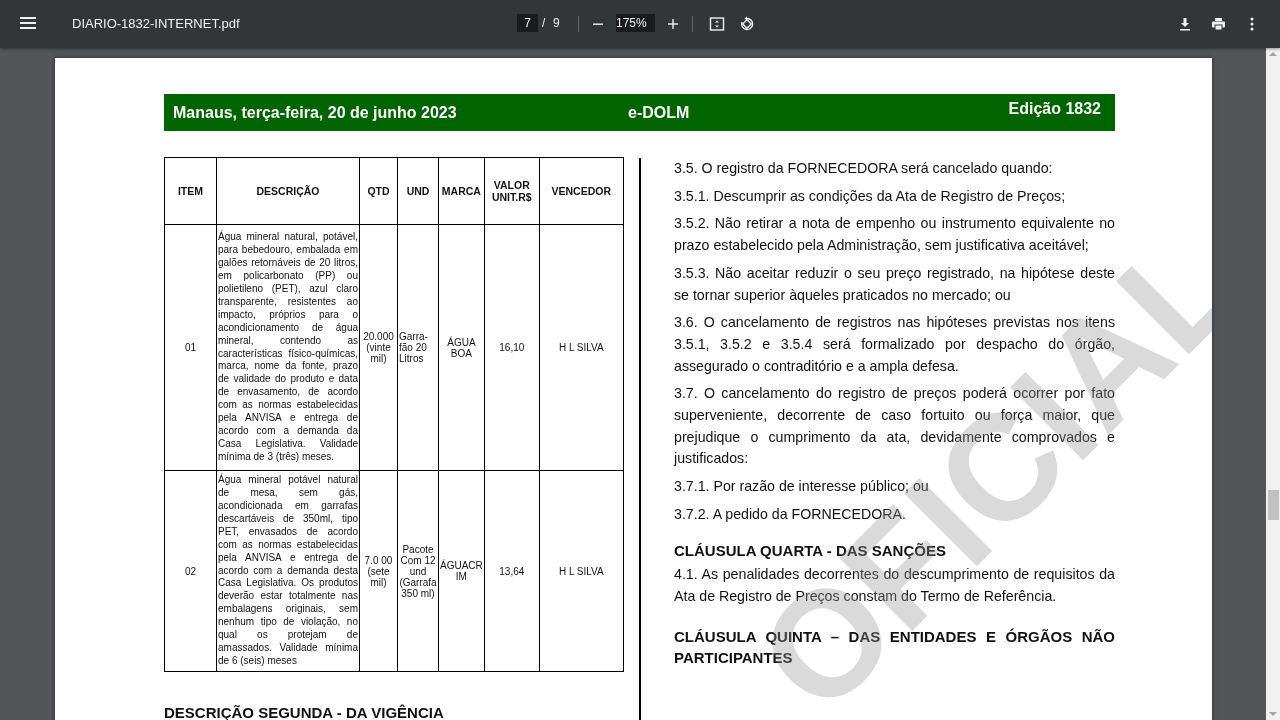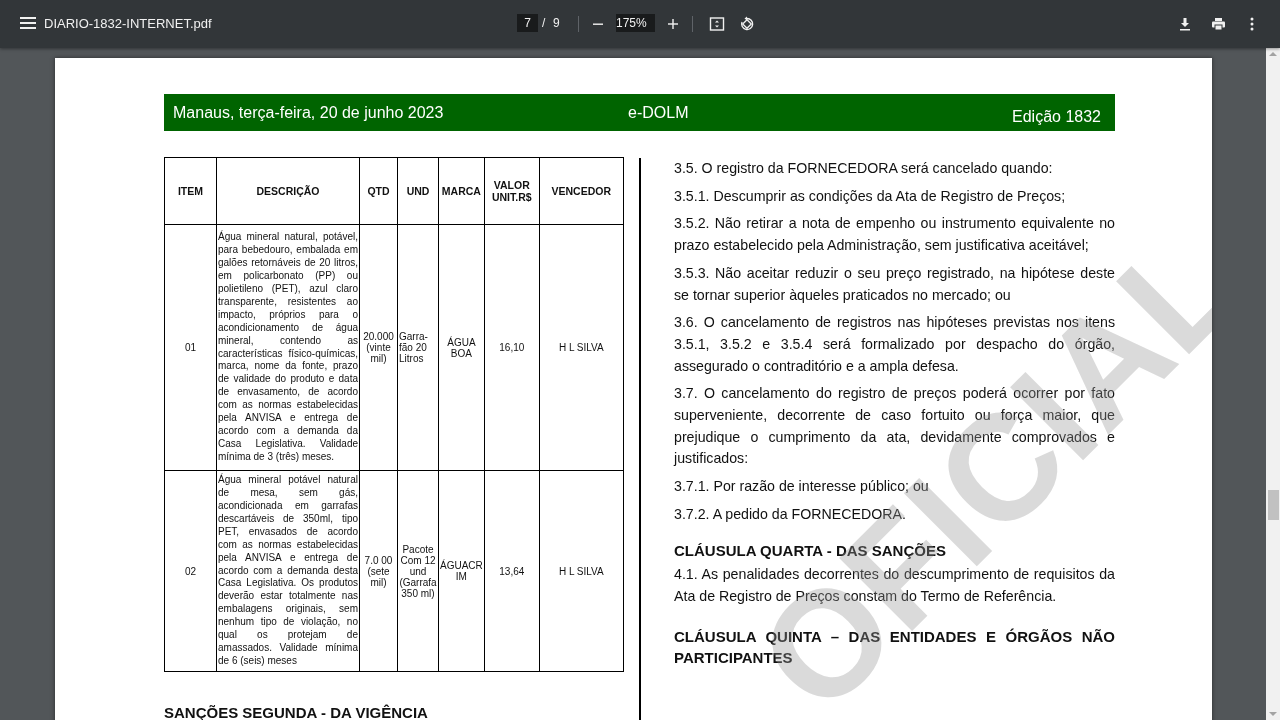--- a/index.html
+++ b/index.html
@@ -1,37 +1,37 @@
 <!DOCTYPE html>
 <html><head>
 <meta charset="utf-8">
 <style>
   * { box-sizing: border-box; margin: 0; padding: 0; }
   html, body { width: 1280px; height: 720px; overflow: hidden; background: #525659; font-family: "Liberation Sans", sans-serif; }
   .toolbar { position: absolute; left: 0; top: 0; width: 1280px; height: 48px; background: #323639; color: #f1f1f1; box-shadow: 0 1px 3px rgba(0,0,0,0.4); z-index: 5; }
   .tb-menu { position: absolute; left: 20px; top: 17px; width: 16px; height: 14px; cursor: pointer; }
   .tb-menu span { display: block; height: 2px; background: #f1f1f1; margin-bottom: 3px; }
-  .tb-title { position: absolute; left: 44px; top: 16px; font-size: 13px; color: #f1f1f1; }
+  .tb-title { position: absolute; left: 72px; top: 16px; font-size: 13px; color: #f1f1f1; }
   .tb-page { position: absolute; left: 517px; top: 14px; width: 21px; height: 18px; background: #191b1c; color: #f1f1f1; font-size: 12px; text-align: center; line-height: 18px; }
   .tb-sep-slash { position: absolute; left: 542px; top: 16px; font-size: 12px; color: #f1f1f1; }
   .tb-total { position: absolute; left: 553px; top: 16px; font-size: 12px; color: #f1f1f1; }
   .tb-divider { position: absolute; top: 16px; width: 1px; height: 16px; background: #5f6368; }
   .tb-btn { position: absolute; top: 12px; width: 24px; height: 24px; color: #f1f1f1; cursor: pointer; display: flex; align-items: center; justify-content: center; }
   .tb-zoom { position: absolute; left: 616px; top: 14px; width: 39px; height: 18px; background: #191b1c; color: #f1f1f1; font-size: 12px; line-height: 18px; }
   .viewer { position: absolute; left: 0; top: 48px; width: 1266px; height: 672px; background: #525659; overflow: hidden; }
   .page { position: absolute; left: 55px; top: 10px; width: 1157px; height: 700px; background: #fff; box-shadow: 0 0 4px rgba(0,0,0,0.5); overflow: hidden; }
   .scrollbar { position: absolute; left: 1266px; top: 48px; width: 14px; height: 672px; background: #f1f1f1; }
   .sb-up, .sb-down { position: absolute; left: 3px; width: 0; height: 0; border-left: 4px solid transparent; border-right: 4px solid transparent; }
   .sb-up { top: 4px; border-bottom: 4px solid #a3a3a3; }
   .sb-down { bottom: 4px; border-top: 4px solid #a3a3a3; }
   .sb-thumb { position: absolute; left: 2px; top: 442px; width: 11px; height: 30px; background: #c1c1c1; }
-  .banner { position: absolute; left: 109px; top: 36px; width: 951px; height: 37px; background: #006400; color: #fff; font-weight: normal; font-size: 16px; }
+  .banner { position: absolute; left: 109px; top: 36px; width: 951px; height: 37px; background: #006400; color: #fff; font-weight: bold; font-size: 16px; }
   .banner .b-left { position: absolute; left: 9px; top: 10px; }
   .banner .b-center { position: absolute; left: 464px; top: 10px; }
-  .banner .b-right { position: absolute; right: 14px; top: 14px; }
+  .banner .b-right { position: absolute; right: 14px; top: 6px; }
   table.items { position: absolute; left: 109px; top: 99px; border-collapse: collapse; font-family: "Liberation Sans", sans-serif; font-size: 10px; color: #111; }
   table.items td, table.items th { border: 1.5px solid #000; padding: 0 1px; vertical-align: middle; }
   table.items th { font-weight: bold; height: 67px; text-align: center; font-size: 10.5px; }
   .desc { text-align: justify; line-height: 12.9px; font-size: 10px; padding: 0 0 0 1px; }
   .center { text-align: center; }
   .vline { position: absolute; left: 584px; top: 100px; width: 2px; height: 600px; background: #000; }
   .rcol { position: absolute; left: 619px; top: 100px; width: 441px; font-size: 14.2px; color: #111; line-height: 21.7px; text-align: justify; }
   .rcol p { margin-bottom: 6px; }
   .rcol h3 { font-size: 15px; font-weight: bold; margin-top: 14px; margin-bottom: 3px; }
   .rcol h3.spread { text-align: justify; text-align-last: justify; margin-top: 18px; }
@@ -133,21 +133,21 @@
         <td class="desc">Água mineral potável natural de mesa, sem gás, acondicionada em garrafas descartáveis de 350ml, tipo PET, envasados de acordo com as normas estabelecidas pela ANVISA e entrega de acordo com a demanda desta Casa Legislativa. Os produtos deverão estar totalmente nas embalagens originais, sem nenhum tipo de violação, no qual os protejam de amassados. Validade mínima de 6 (seis) meses</td>
         <td class="center">7.0 00 (sete mil)</td>
         <td class="center">Pacote Com 12 und (Garrafa 350 ml)</td>
         <td class="center">ÁGUACR IM</td>
         <td class="center">13,64</td>
         <td class="center">H L SILVA</td>
       </tr>
     </tbody>
       </table>
 
-    <div class="left-heading">SANÇÕES SEGUNDA - DA VIGÊNCIA</div>
+    <div class="left-heading">DESCRIÇÃO SEGUNDA - DA VIGÊNCIA</div>
 
     <div class="vline"></div>
 
     <div class="rcol">
       <p>3.5. O registro da FORNECEDORA será cancelado quando:</p>
       <p>3.5.1. Descumprir as condições da Ata de Registro de Preços;</p>
       <p>3.5.2. Não retirar a nota de empenho ou instrumento equivalente no prazo estabelecido pela Administração, sem justificativa aceitável;</p>
       <p>3.5.3. Não aceitar reduzir o seu preço registrado, na hipótese deste se tornar superior àqueles praticados no mercado; ou</p>
       <p>3.6. O cancelamento de registros nas hipóteses previstas nos itens 3.5.1, 3.5.2 e 3.5.4 será formalizado por despacho do órgão, assegurado o contraditório e a ampla defesa.</p>
       <p>3.7. O cancelamento do registro de preços poderá ocorrer por fato superveniente, decorrente de caso fortuito ou força maior, que prejudique o cumprimento da ata, devidamente comprovados e justificados:</p>

